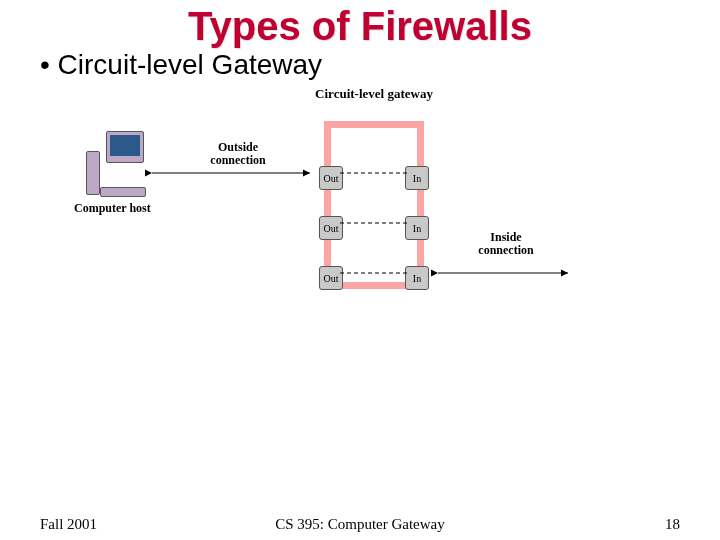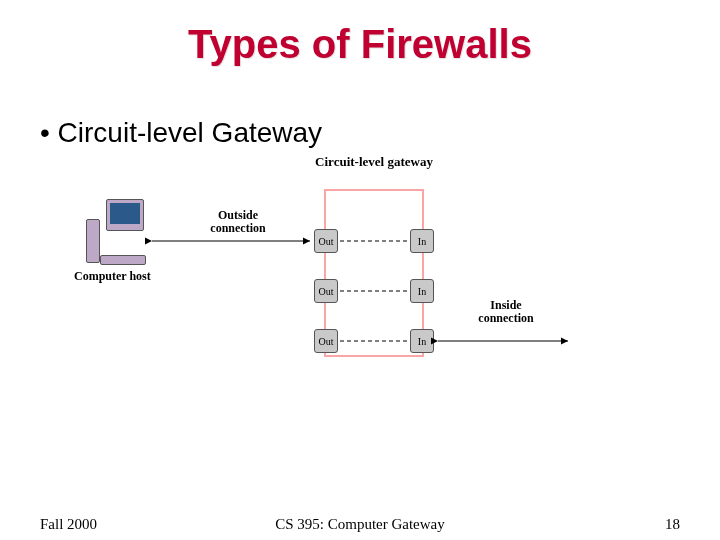--- a/index.html
+++ b/index.html
@@ -9,25 +9,24 @@
     background: #ffffff;
     font-family: "Comic Sans MS", cursive, sans-serif;
     position: relative;
     overflow: hidden;
   }
   .title {
     text-align: center;
     font-size: 40px;
     font-weight: bold;
     color: #c00030;
-    margin-top: 22px;
+    margin-top: 4px;
     text-shadow: 1px 1px 1px rgba(150,150,150,0.3);
   }
   .bullet {
-    margin-top: 50px;
     margin-left: 40px;
     font-size: 28px;
     color: #000;
   }
   .footer {
     position: absolute;
     bottom: 24px;
     left: 0;
     right: 0;
     width: 100%;
@@ -47,21 +46,21 @@
     font-family: "Times New Roman", serif;
   }
 
   
   .gateway {
     position: absolute;
     left: 244px;
     top: 30px;
     width: 100px;
     height: 168px;
-    border: 2px solid #fca5a5;
+    border: 7px solid #fca5a5;
     background: #fff;
   }
   .gateway-label {
     position: absolute;
     left: 232px;
     top: -4px;
     width: 124px;
     text-align: center;
     font-weight: bold;
     font-size: 13px;
@@ -205,16 +204,16 @@
     <line x1="358" y1="182" x2="488" y2="182" stroke="#000" stroke-width="1.2" marker-end="url(#arr)" marker-start="url(#arr)"></line>
 
     <line x1="260" y1="82" x2="328" y2="82" stroke="#000" stroke-width="1" stroke-dasharray="4 3"></line>
     <line x1="260" y1="132" x2="328" y2="132" stroke="#000" stroke-width="1" stroke-dasharray="4 3"></line>
     <line x1="260" y1="182" x2="328" y2="182" stroke="#000" stroke-width="1" stroke-dasharray="4 3"></line>
   </svg>
 
 </div>
 
 <div class="footer">
-  <span class="left">Fall 2000</span>
+  <span class="left">Fall 2001</span>
   <span class="center">CS 395: Computer Gateway</span>
   <span class="right">18</span>
 </div>
 
 </body></html>

